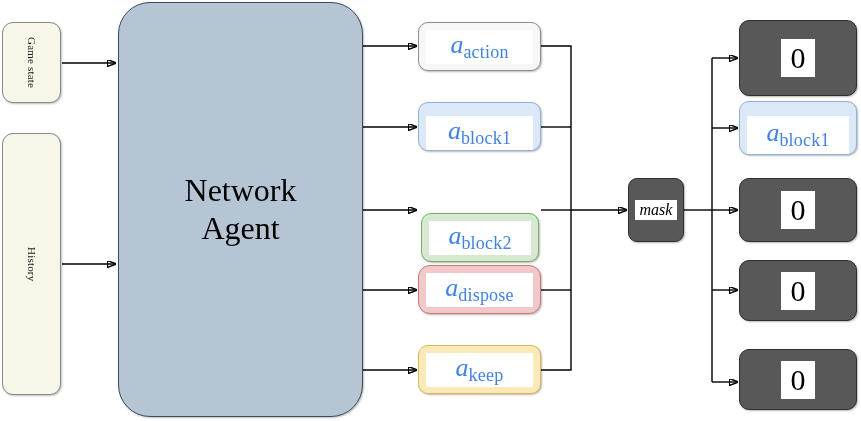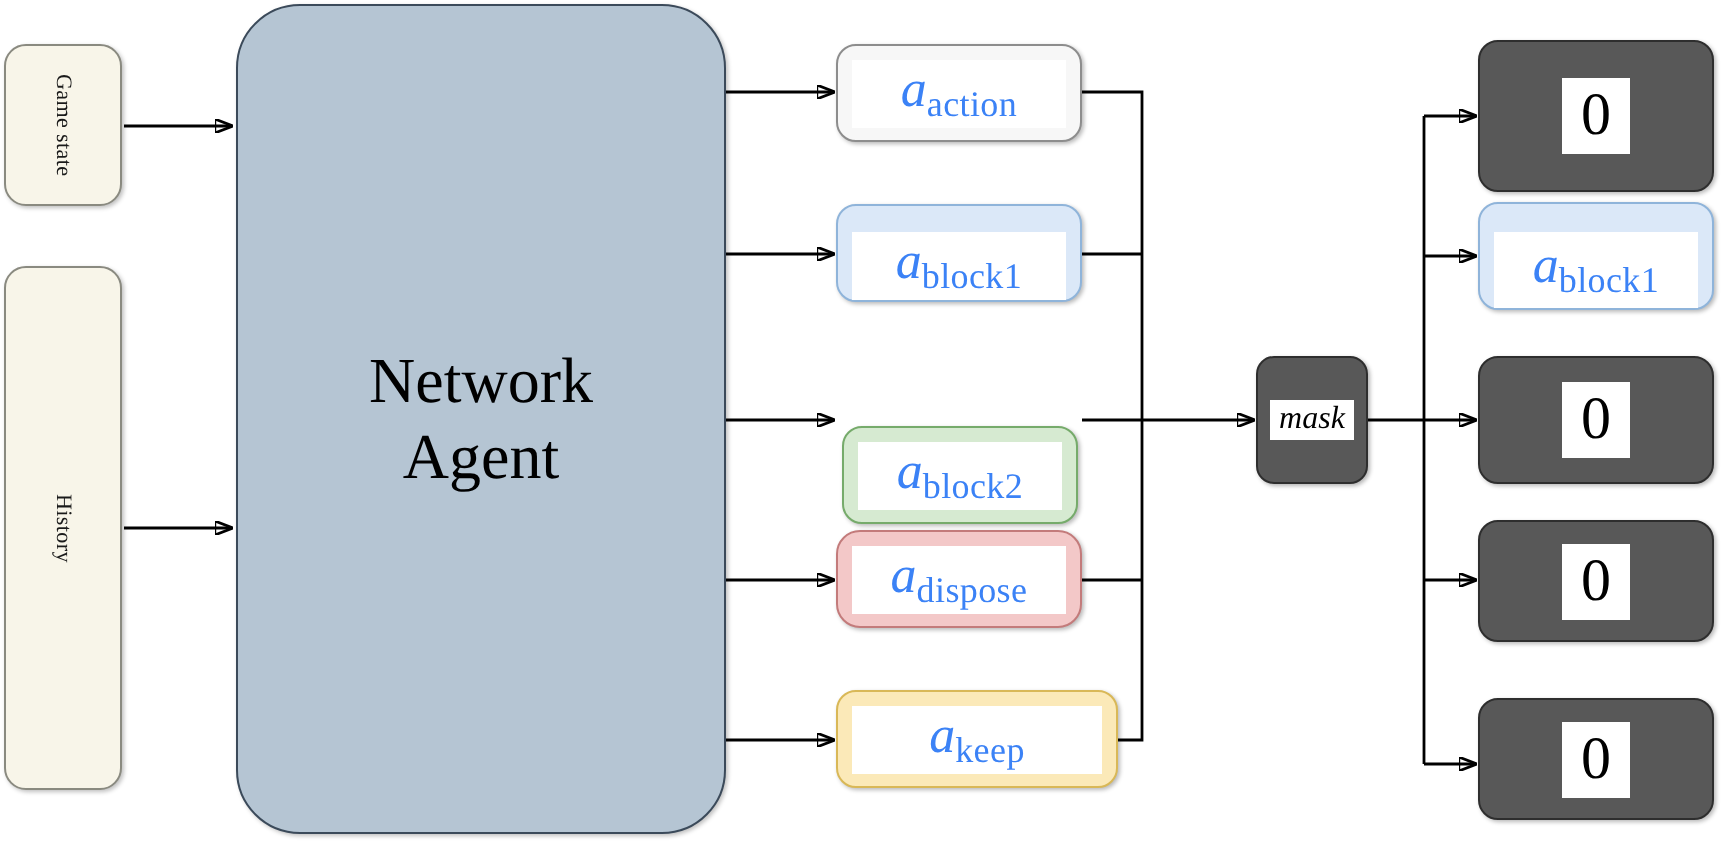--- a/index.html
+++ b/index.html
@@ -178,21 +178,21 @@
       <span class="math"><span class="var">a</span><span class="sub">block2</span></span>
     </div>
   </div>
 
   <div class="node act-box c-red" style="left:418px;top:265px;width:123px;height:49px;border-radius:12px;">
     <div class="mathband">
       <span class="math"><span class="var">a</span><span class="sub">dispose</span></span>
     </div>
   </div>
 
-  <div class="node act-box c-yellow" style="left:418px;top:345px;width:141px;height:49px;">
+  <div class="node act-box c-yellow" style="left:418px;top:345px;width:123px;height:49px;">
     <div class="mathband">
       <span class="math"><span class="var">a</span><span class="sub">keep</span></span>
     </div>
   </div>
 
   <div class="node mask-box" style="left:628px;top:178px;width:56px;height:64px;">
     <div class="mathband">
       <span class="mask-text">mask</span>
     </div>
   </div>

